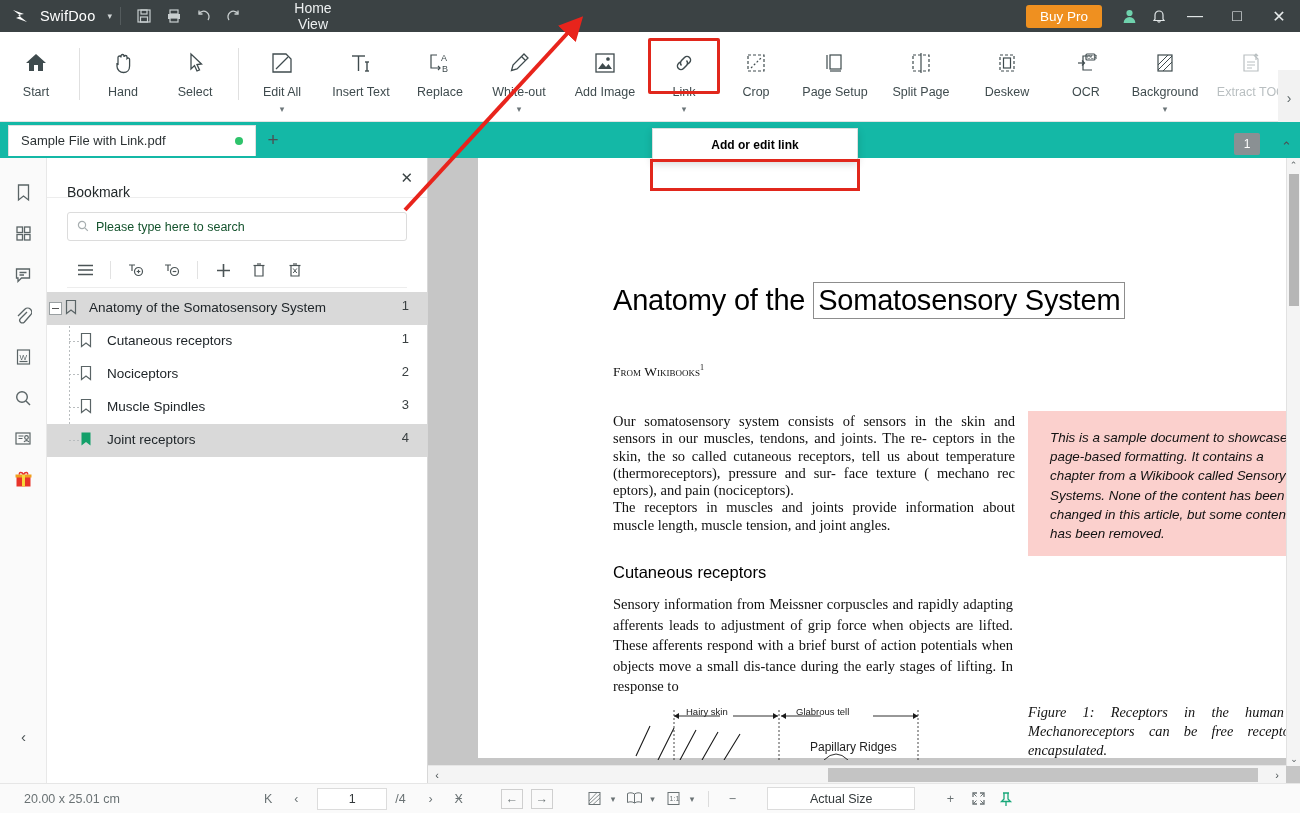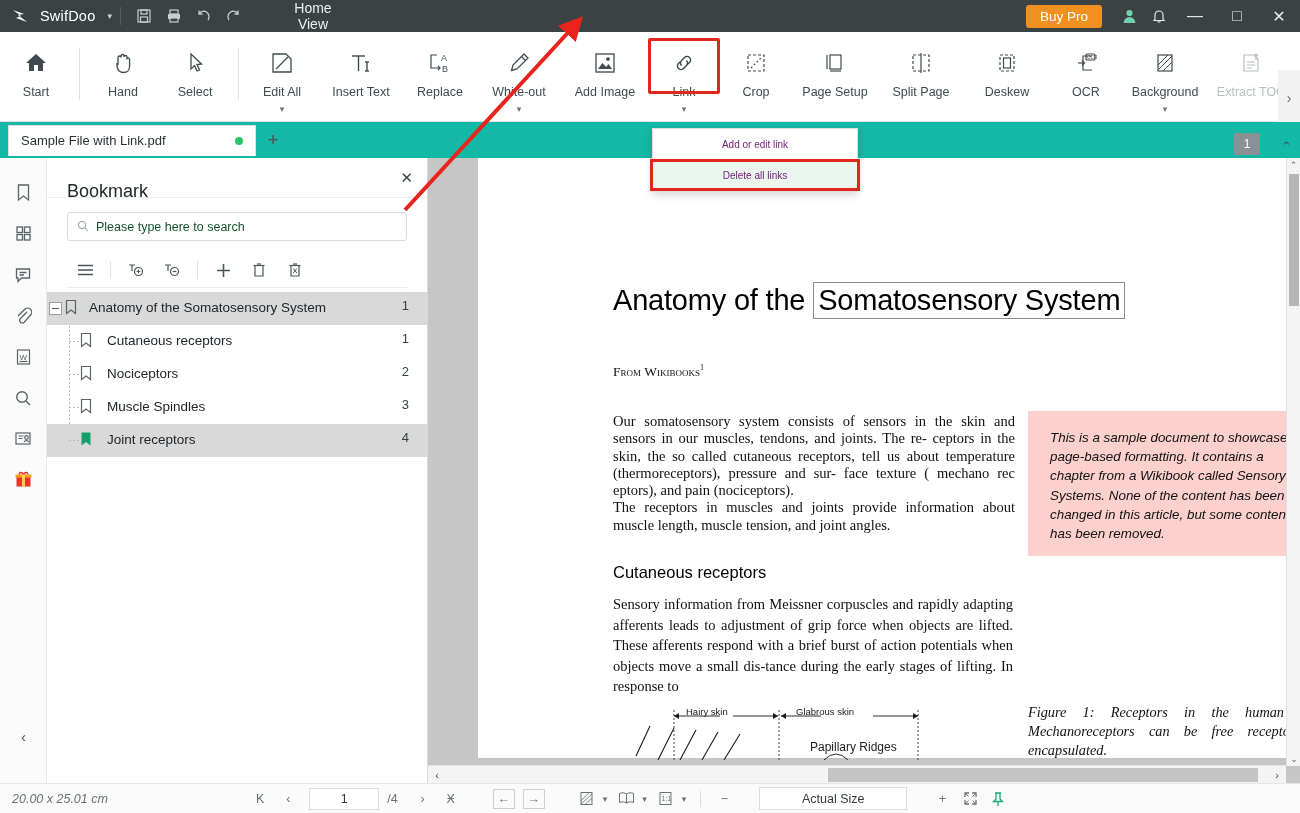--- a/index.html
+++ b/index.html
@@ -65,21 +65,21 @@
   }
 
   
   .dropdown {
     position: absolute; left: 652px; top: 128px; width: 206px;
     background: #ffffff; border: 1px solid #dedede;
     box-shadow: 0 3px 8px rgba(0,0,0,.16); z-index: 40;
   }
   .dd-item {
     height: 31px; display: flex; align-items: center; justify-content: center;
-    font-size: 10px; color: #701a75;
+    font-size: 12px; color: #000000; font-weight: bold;
   }
   .dd-item.sel { background: #eaf5ee; }
   .dd-box {
     position: absolute; left: 650px; top: 159px; width: 210px; height: 32px;
     border: 3px solid #e1271c; z-index: 41; pointer-events: none;
   }
 
   
   .tabstrip {
     position: absolute; left: 0; top: 122px; width: 1300px; height: 36px;
@@ -111,21 +111,21 @@
 
   
   .panel {
     position: absolute; left: 47px; top: 158px; width: 381px; height: 625px;
     background: #ffffff; border-right: 1px solid #d8d8d8;
   }
   .panel-head {
     height: 40px; display: flex; align-items: center;
     padding: 0 14px 0 20px; border-bottom: 1px solid #ededed;
   }
-  .panel-title { font-size: 18px; color: #22282a; margin-top: 28px; }
+  .panel-title { font-size: 14px; color: #22282a; margin-top: 28px; }
   .panel-close { margin-left: auto; color: #3c4446; font-size: 15px; }
   .searchbox {
     margin: 14px 20px 0 20px; height: 29px; border: 1px solid #dcdcdc;
     border-radius: 3px; display: flex; align-items: center; padding: 0 9px; gap: 7px;
   }
   .search-ph { font-size: 12.5px; color: #14532d; }
   .bm-toolbar {
     margin: 12px 20px 0 20px; height: 35px; display: flex; align-items: center;
     gap: 0; border-bottom: 1px solid #ededed;
   }
@@ -213,21 +213,21 @@
   }
   .hscroll .harrow { width: 18px; text-align:center; font-size:11px; color:#4a5254; }
   .hscroll .hthumb { position:absolute; left: 400px; width: 430px; height: 14px; top:2px; background: #c4c4c4; }
 
   
   .statusbar {
     position: absolute; left: 0; bottom: 0; width: 1300px; height: 30px;
     background: #fafafa; border-top: 1px solid #e6e6e6;
     display: flex; align-items: center; font-size: 12.5px; color: #6a7274;
   }
-  .sb-dim { padding-left: 12px; font-style: italic; }
+  .sb-dim { padding-left: 24px; }
   .sb-center { margin-left: auto; margin-right: auto; display: flex; align-items: center; gap: 2px; }
   .sb-btn { width: 26px; height: 24px; display:flex; align-items:center; justify-content:center; color:#6a7274; }
   .sb-input {
     width: 70px; height: 22px; border: 1px solid #dcdcdc; background: #fff;
     display:flex; align-items:center; justify-content:center; font-size:12.5px; color:#33393b;
     margin: 0 6px;
   }
   .sb-total { color:#6a7274; margin-right: 10px; }
   .sb-sq { width: 22px; height: 20px; border:1px solid #cfcfcf; display:flex; align-items:center; justify-content:center; color:#6a7274; margin: 0 3px; }
   .sb-gap { width: 22px; }
@@ -723,21 +723,21 @@
             <path d="M153 18 l5 -3 v6z" fill="#1a1a1a" stroke="none"></path>
           <path d="M290 18 h-45" stroke-width="0.9"></path>
             <path d="M290 18 l-5 -3 v6z" fill="#1a1a1a" stroke="none"></path>
           <path d="M46 12 v50" stroke-width="0.8" stroke-dasharray="2 2"></path>
           <path d="M151 12 v50" stroke-width="0.8" stroke-dasharray="2 2"></path>
           <path d="M290 12 v50" stroke-width="0.8" stroke-dasharray="2 2"></path>
           <path d="M8 58 L22 28 M30 62 L46 30 M52 62 L68 32 M74 62 L90 34 M96 62 L112 36" stroke-width="1.1"></path>
           <path d="M196 62 q12 -12 24 0" stroke-width="0.9"></path>
         </svg>
         <span class="fig-label" style="left:58px; top:8px;">Hairy skin</span>
-        <span class="fig-label" style="left:168px; top:8px;">Glabrous skin</span>
+        <span class="fig-label" style="left:168px; top:8px;">Glabrous tell</span>
         <span class="fig-label" style="left:182px; top:42px; font-size:12px;">Papillary Ridges</span>
       </div>
 
       <div class="fig-cap">Figure 1:   Receptors  in  the  human skin: Mechanoreceptors can be free receptors or encapsulated.</div>
     </div>
   </div>
 
   <div class="vscroll">
     <div class="arrow">⌃</div>
     <div class="thumb"></div>
@@ -745,21 +745,20 @@
   </div>
 
   <div class="hscroll">
     <div class="harrow">‹</div>
     <div class="hthumb"></div>
     <div class="harrow" style="position:absolute;right:0;">›</div>
   </div>
 
   <div class="dropdown">
     <div class="dd-item">Add or edit link</div>
-    <div class="dd-item sel">Delete all links</div>
   </div>
   <div class="dd-box"></div>
 
   <div class="statusbar">
     <span class="sb-dim">20.00 x 25.01 cm</span>
 
     <div class="sb-center">
       <span class="sb-btn">K</span>
       <span class="sb-btn">‹</span>
       <span class="sb-input">1</span>

